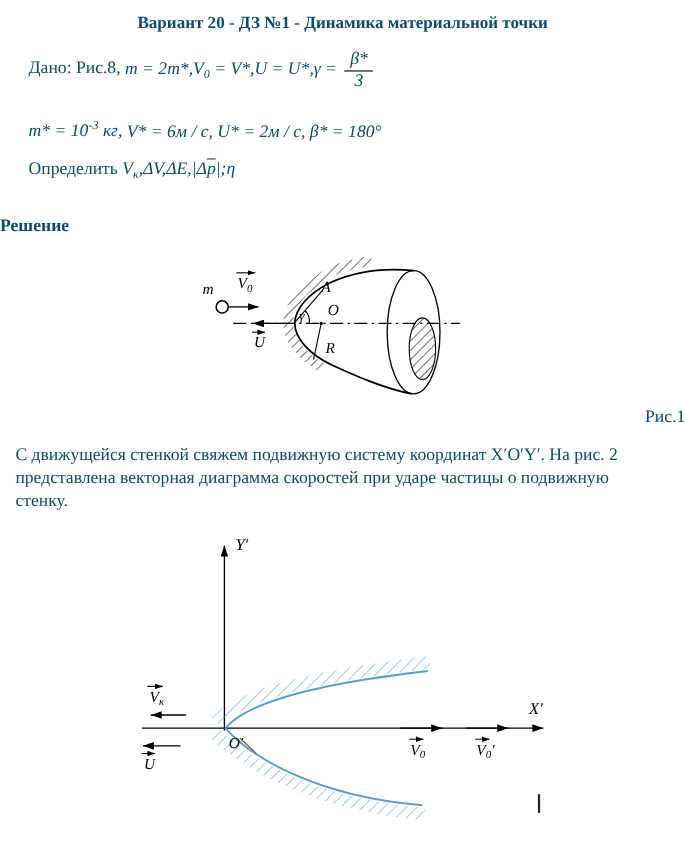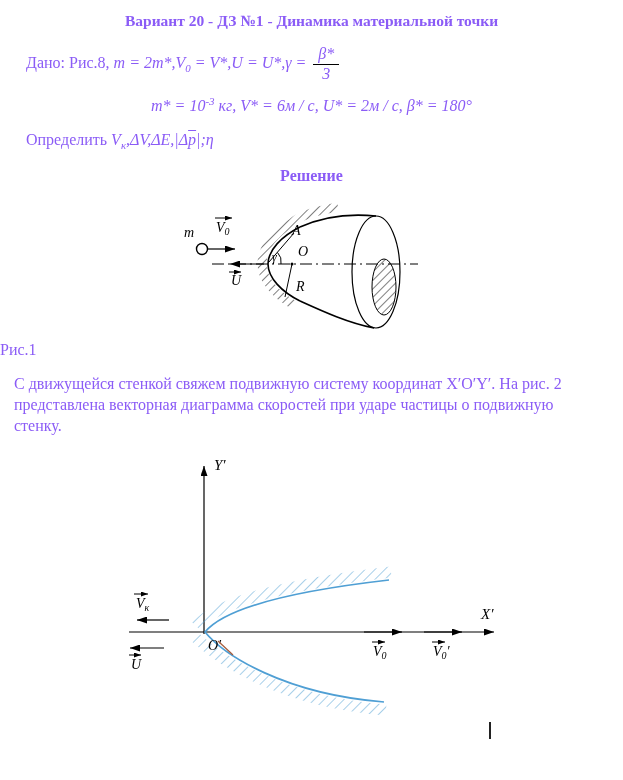--- a/index.html
+++ b/index.html
@@ -1,38 +1,38 @@
 <!DOCTYPE html>
 <html><head>
 <meta charset="utf-8">
 <style>
   * { margin:0; padding:0; box-sizing:border-box; }
   html,body { background:#ffffff; }
   .page {
     width:623px; height:780px; position:relative; overflow:hidden;
-    background:#ffffff; color:#8b5cf6;
+    background:#ffffff; color:#0c4a6e;
     font-family:"Liberation Serif","DejaVu Serif",serif;
     font-size:16px;
   }
   .title { text-align:center; font-weight:bold; font-size:15.5px; padding-top:12px; }
   .line { margin:16px 26px 0 26px; }
-  .line.tight { margin-top:12px;text-align:center; }
+  .line.tight { margin-top:26px; }
   .math { font-style:italic;margin-top:20px; }
   b.lbl { font-style:normal; font-weight:normal; }
   sub { font-size:11px; font-style:italic; }
   sup { font-size:11px; }
   .frac { display:inline-block; text-align:center; vertical-align:-11px; margin:0 3px; line-height:1.05; }
   .frac .num { display:block; border-bottom:1px solid #000; padding:0 5px 1px 5px; }
   .frac .den { display:block; padding-top:1px; }
   .overbar { text-decoration:overline; }
-  .heading { text-align:center; font-weight:bold; margin-top:16px;font-family:Liberation Serif, serif; }
+  .heading { text-align:left; font-weight:bold; margin-top:32px;font-family:Liberation Serif, serif; }
   .figwrap1 { margin:16px 0 0 180px; }
   .figwrap2 { margin:8px 0 0 84px; }
   svg { display:block; }
-  .caption { text-align:left; }
+  .caption { text-align:right; }
   .para { margin:14px 28px 0 14px; line-height:1.32; }
   .svgt { font-family:"Liberation Serif","DejaVu Serif",serif; font-style:italic; font-size:14px; fill:#000; }
   .svgt.big { font-size:15px; }
   .svgt.small { font-size:12px; }
   .caret { position:absolute; left:489px; top:722px; width:1.5px; height:17px; background:#222; }
 </style>
 </head>
 <body>
 
 <div class="page">

